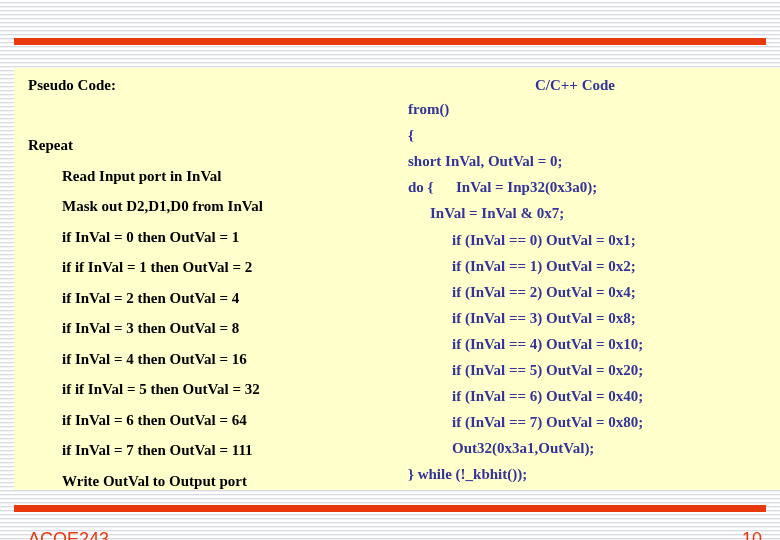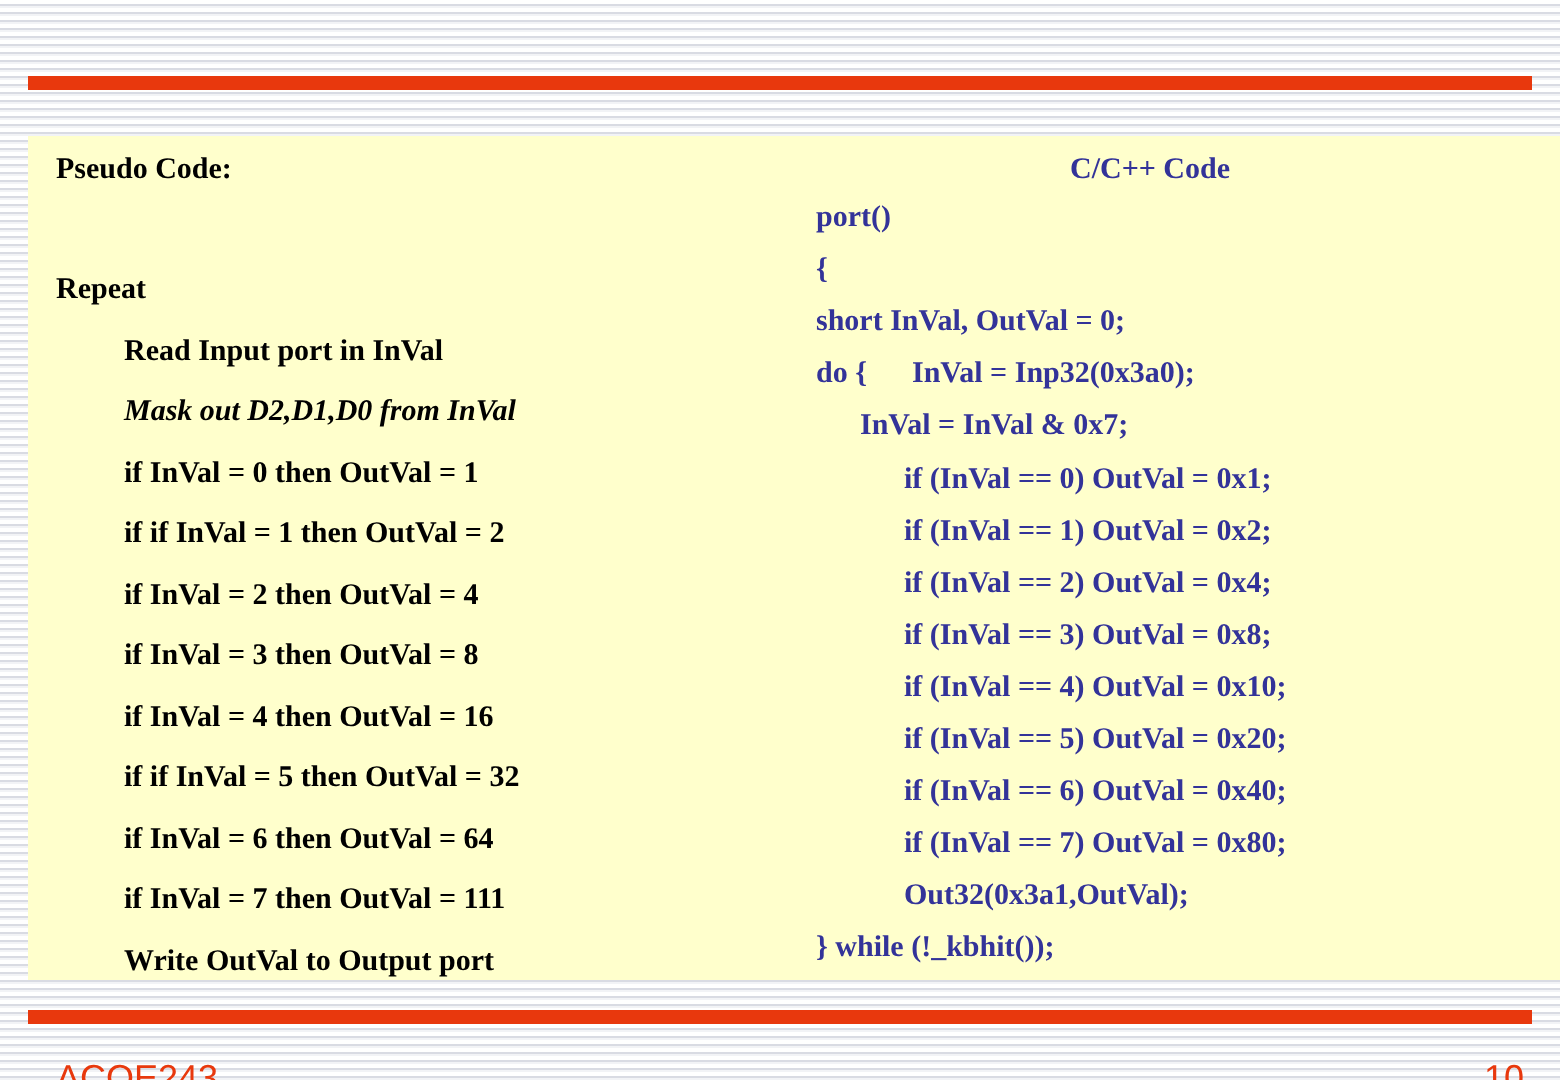--- a/index.html
+++ b/index.html
@@ -137,37 +137,37 @@
 <div id="slide">
 
 
   <div class="rule" id="rule-top"></div>
 
   <div class="panel" id="panel-pseudo">
     <div class="pseudo-inner" id="pseudo-inner">
         <div class="pseudo-line" style="left: 14px; top: 8px;">Pseudo Code:</div>
         <div class="pseudo-line" style="left: 14px; top: 68px;">Repeat</div>
         <div class="pseudo-line" style="left: 48px; top: 99px;">Read Input port in InVal</div>
-        <div class="pseudo-line" style="left: 48px; top: 129px; font-style: italic;">Mask out D2,D1,D0 from InVal</div>
+        <div class="pseudo-line" style="left: 48px; top: 129px;">Mask out D2,D1,D0 from InVal</div>
         <div class="pseudo-line" style="left: 48px; top: 160px;">if InVal = 0 then OutVal = 1</div>
         <div class="pseudo-line" style="left: 48px; top: 190px;">if if InVal = 1 then OutVal = 2</div>
         <div class="pseudo-line" style="left: 48px; top: 221px;">if InVal = 2 then OutVal = 4</div>
         <div class="pseudo-line" style="left: 48px; top: 251px;">if InVal = 3 then OutVal = 8</div>
         <div class="pseudo-line" style="left: 48px; top: 282px;">if InVal = 4 then OutVal = 16</div>
         <div class="pseudo-line" style="left: 48px; top: 312px;">if if InVal = 5 then OutVal = 32</div>
         <div class="pseudo-line" style="left: 48px; top: 343px;">if InVal = 6 then OutVal = 64</div>
         <div class="pseudo-line" style="left: 48px; top: 373px;">if InVal = 7 then OutVal = 111</div>
         <div class="pseudo-line" style="left: 48px; top: 404px;">Write OutVal to Output port</div>
       </div>
   </div>
 
   <div class="panel" id="panel-c">
     <div class="c-inner" id="c-inner">
         <div class="c-heading">C/C++ Code</div>
-        <div class="c-line" style="left: 10px; top: 32px;">port()</div>
+        <div class="c-line" style="left: 10px; top: 32px;">from()</div>
         <div class="c-line" style="left: 10px; top: 58px;">{</div>
         <div class="c-line" style="left: 10px; top: 84px;">short InVal, OutVal = 0;</div>
         <div class="c-line" style="left: 10px; top: 110px;">do {      InVal = Inp32(0x3a0);</div>
         <div class="c-line" style="left: 32px; top: 136px;">InVal = InVal &amp; 0x7;</div>
         <div class="c-line" style="left: 54px; top: 163px;">if (InVal == 0) OutVal = 0x1;</div>
         <div class="c-line" style="left: 54px; top: 189px;">if (InVal == 1) OutVal = 0x2;</div>
         <div class="c-line" style="left: 54px; top: 215px;">if (InVal == 2) OutVal = 0x4;</div>
         <div class="c-line" style="left: 54px; top: 241px;">if (InVal == 3) OutVal = 0x8;</div>
         <div class="c-line" style="left: 54px; top: 267px;">if (InVal == 4) OutVal = 0x10;</div>
         <div class="c-line" style="left: 54px; top: 293px;">if (InVal == 5) OutVal = 0x20;</div>

